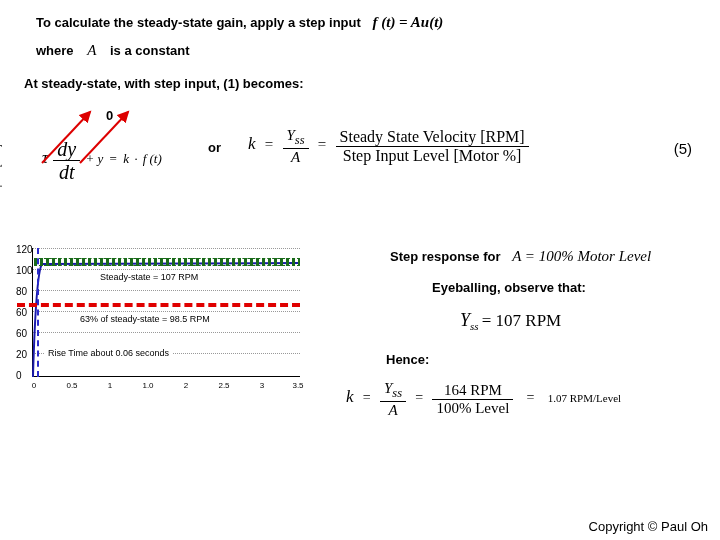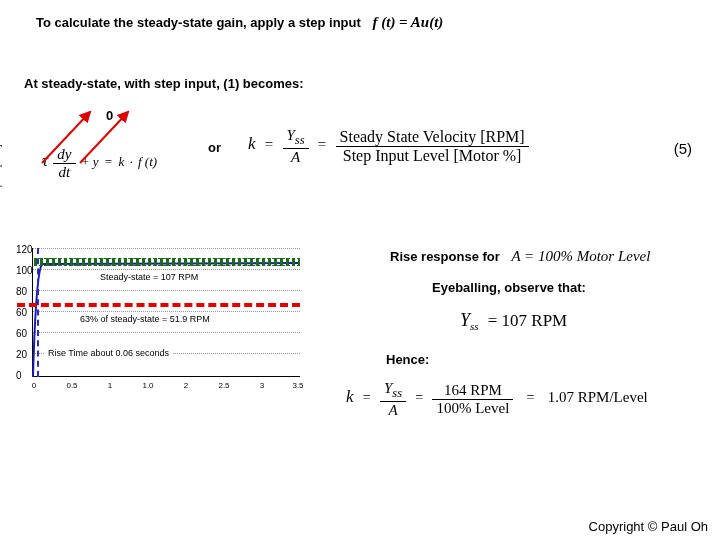--- a/index.html
+++ b/index.html
@@ -29,27 +29,32 @@
 </head>
 <body>
 
 <div class="page">
 
 <div style="position:absolute;left:36px;top:14px" class="bold">
   <span>To calculate the steady-state gain, apply a step input</span>
   <span class="serif italic" style="margin-left:8px;font-size:15px">f (t) = Au(t)</span>
 </div>
 
+<div style="position:absolute;left:36px;top:42px">
+  <span class="bold">where</span>
+  <span class="serif italic" style="margin:0 10px;font-size:15px">A</span>
+  <span class="bold">is a constant</span>
+</div>
 
 <div style="position:absolute;left:24px;top:76px" class="bold">At steady-state, with step input, (1) becomes:</div>
 
 <div style="position:absolute;left:106px;top:108px" class="bold">0</div>
 <div style="position:absolute;left:42px;top:130px" class="serif italic">
   <span style="font-size:17px">τ</span>
-  <span class="frac" style="font-size:15px;margin:16px 2px">
+  <span class="frac" style="font-size:20px;margin:8px 2px">
     <span class="num">dy</span>
     <span class="den">dt</span>
   </span>
   <span>+</span>
   <span>y</span>
   <span style="margin:0 3px;font-style:normal">=</span>
   <span>k</span>
   <span style="margin:0 2px">·</span>
   <span>f (t)</span>
 </div>
@@ -110,46 +115,46 @@
   <div class="chart-inner"></div>
 
   <svg class="svg-abs" style="left:26px;top:18px" width="268" height="130">
     <path d="M0,128 L1,128 Q4,25 10,16 L268,15" fill="none" stroke="#1a1aaa" stroke-width="2"></path>
   </svg>
   <div class="toler" style="top:28px"></div>
   <div class="rise-line" style="left:31px"></div>
   <div class="steady-dash" style="top:73px"></div>
 
   <div class="ann-box" style="left:90px;top:40px">Steady-state = 107 RPM</div>
-  <div class="ann-box" style="left:70px;top:82px">63% of steady-state = 51.9 RPM</div>
+  <div class="ann-box" style="left:70px;top:82px">63% of steady-state = 98.5 RPM</div>
   <div class="ann-box" style="left:38px;top:116px">Rise Time about 0.06 seconds</div>
 </div>
 
 <div style="position:absolute;left:390px;top:248px">
-  <span class="bold">Rise response for</span>
+  <span class="bold">Step response for</span>
   <span class="serif italic" style="margin-left:8px;font-size:15px">A = 100% Motor Level</span>
 </div>
 <div style="position:absolute;left:432px;top:280px" class="bold">Eyeballing, observe that:</div>
 <div style="position:absolute;left:460px;top:310px" class="serif">
   <span class="italic" style="font-size:18px">Y</span><sub class="italic">ss</sub>
-  <span style="font-size:17px;margin-left:6px">= 107 RPM</span>
+  <span style="font-size:17px;">= 107 RPM</span>
 </div>
 <div style="position:absolute;left:386px;top:352px" class="bold">Hence:</div>
 
 <div style="position:absolute;left:346px;top:380px" class="serif">
   <span class="italic" style="font-size:17px">k</span>
   <span style="font-size:14px;margin:0 6px">=</span>
   <span class="frac italic" style="font-size:15px">
     <span class="num"><span>Y</span><sub>ss</sub></span>
     <span class="den">A</span>
   </span>
   <span style="font-size:14px;margin:0 6px">=</span>
   <span class="frac" style="font-size:15px">
     <span class="num">164 RPM</span>
     <span class="den">100% Level</span>
   </span>
   <span style="font-size:14px;margin:0 10px">=</span>
-  <span style="font-size:15px">1.07 RPM/Level</span>
+  <span style="font-size:11px">1.07 RPM/Level</span>
 </div>
 
 <div class="copyright">Copyright © Paul Oh</div>
 
 </div>
 
 </body></html>

